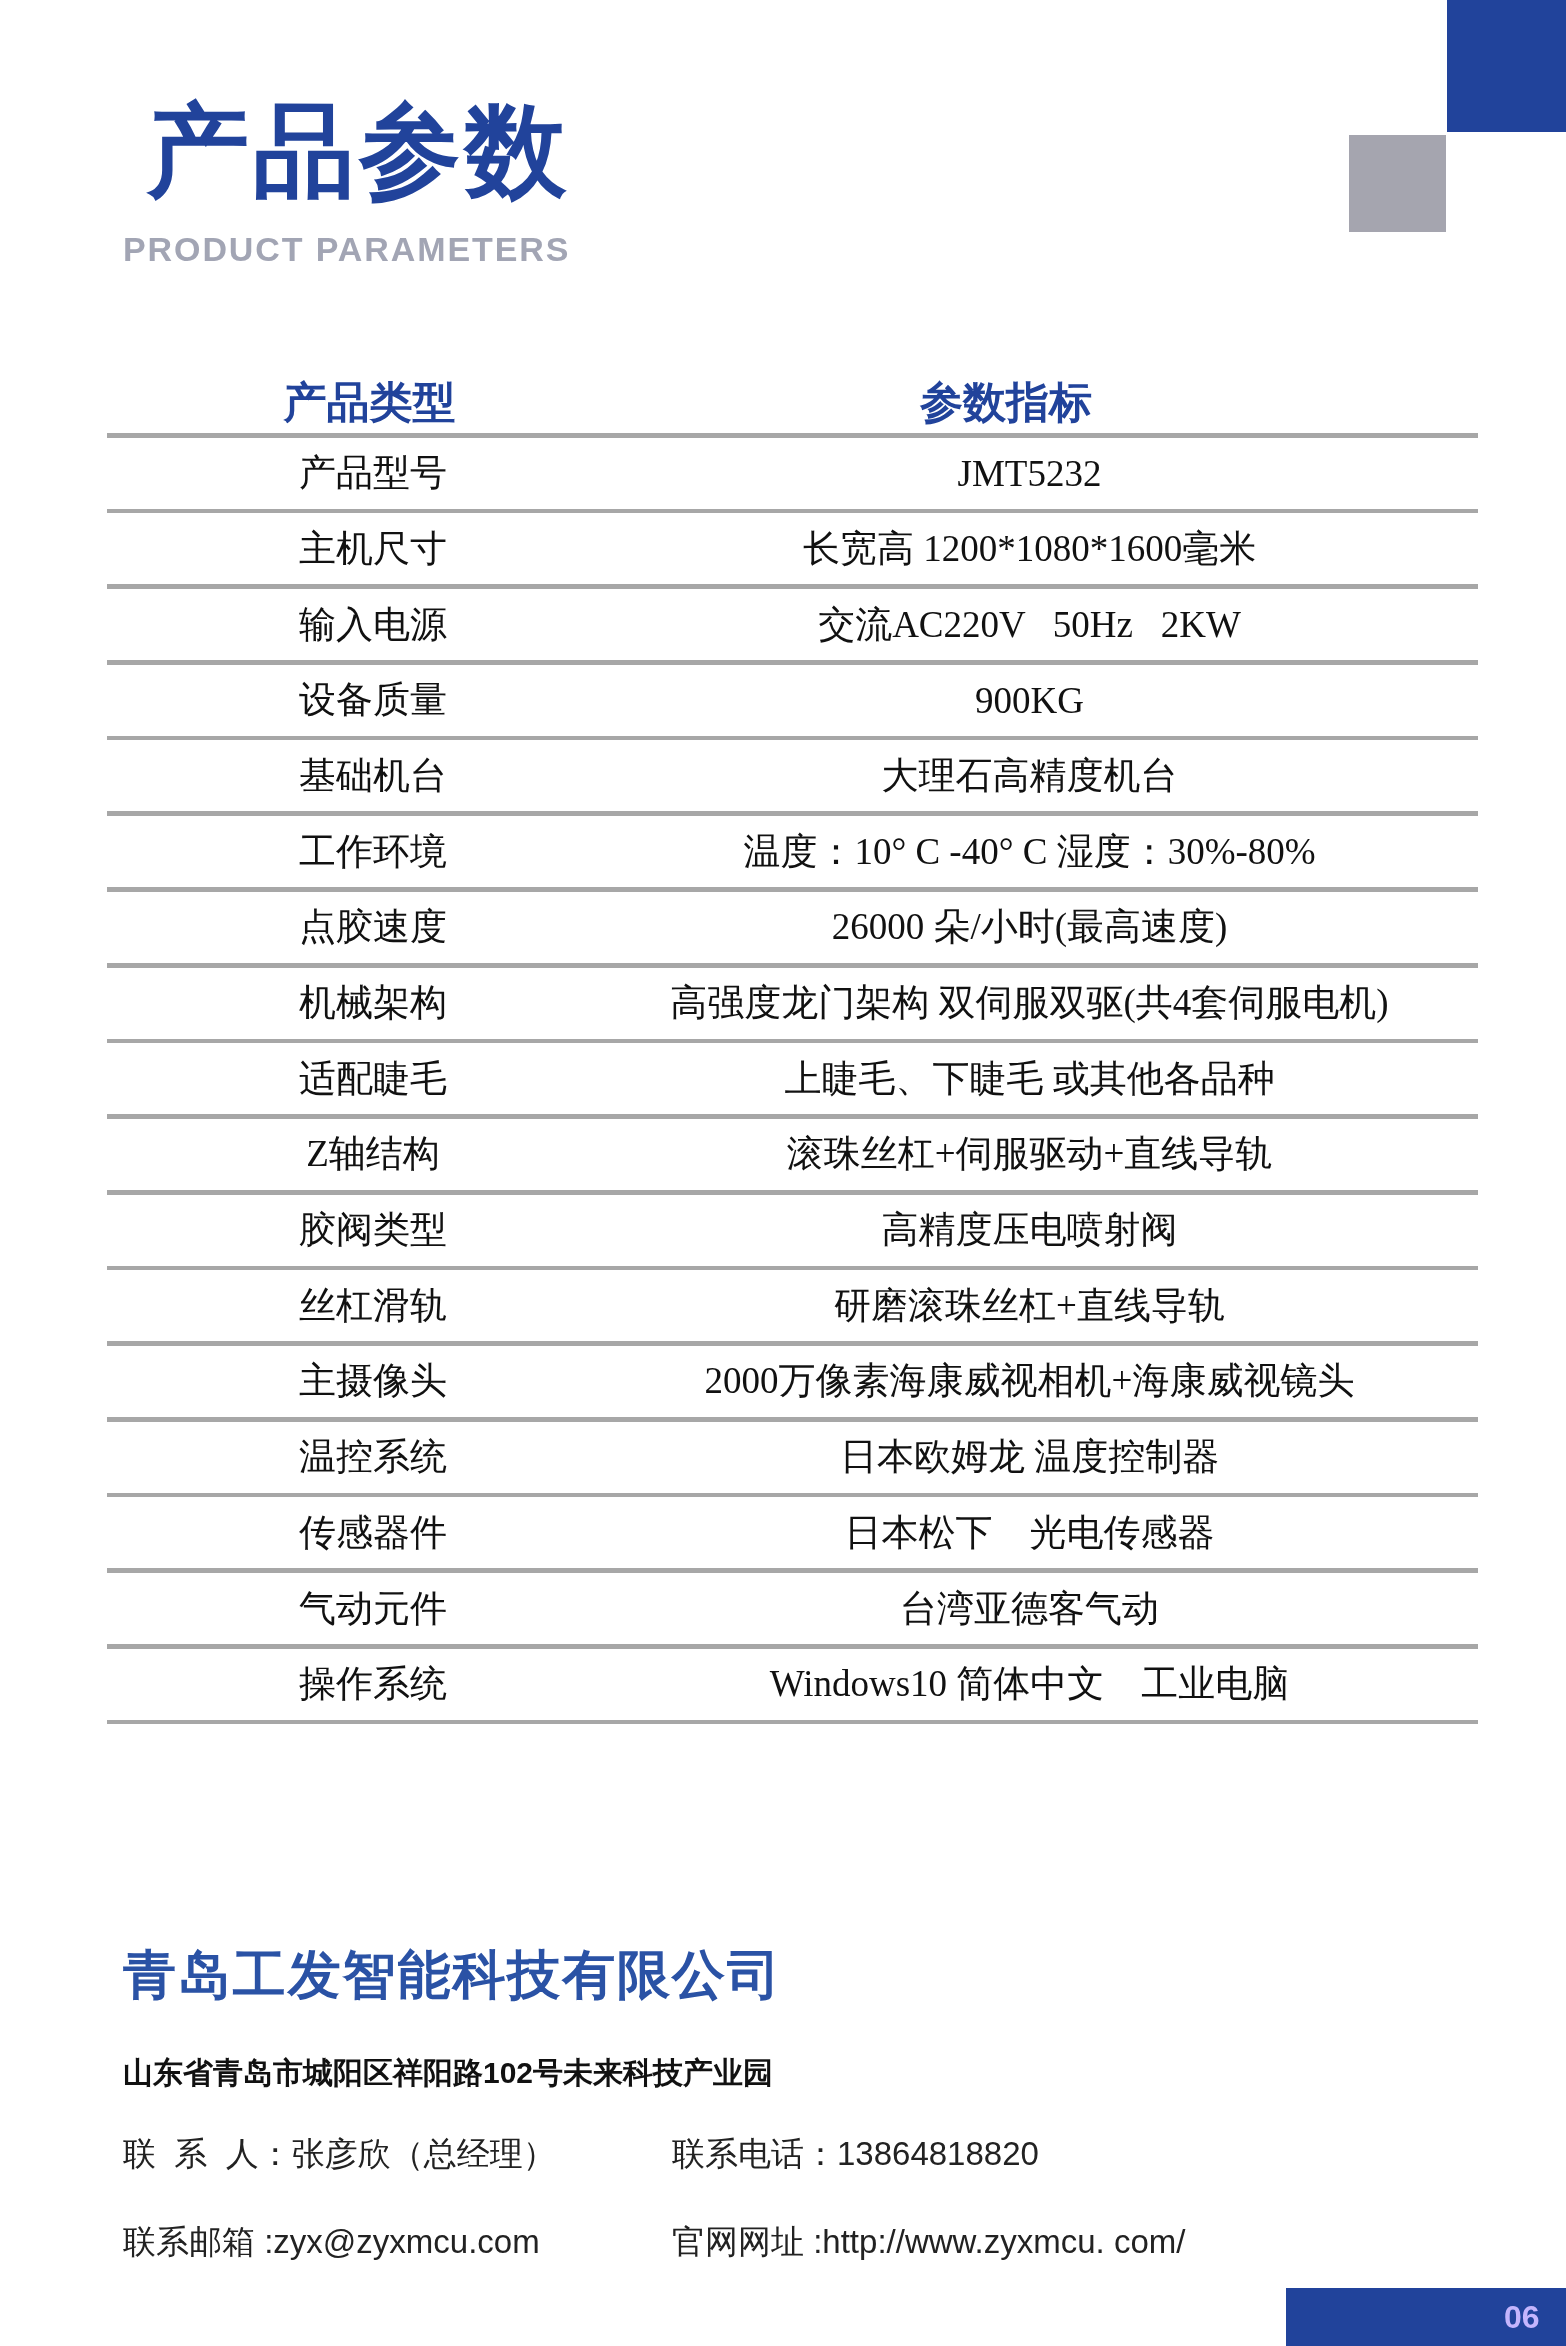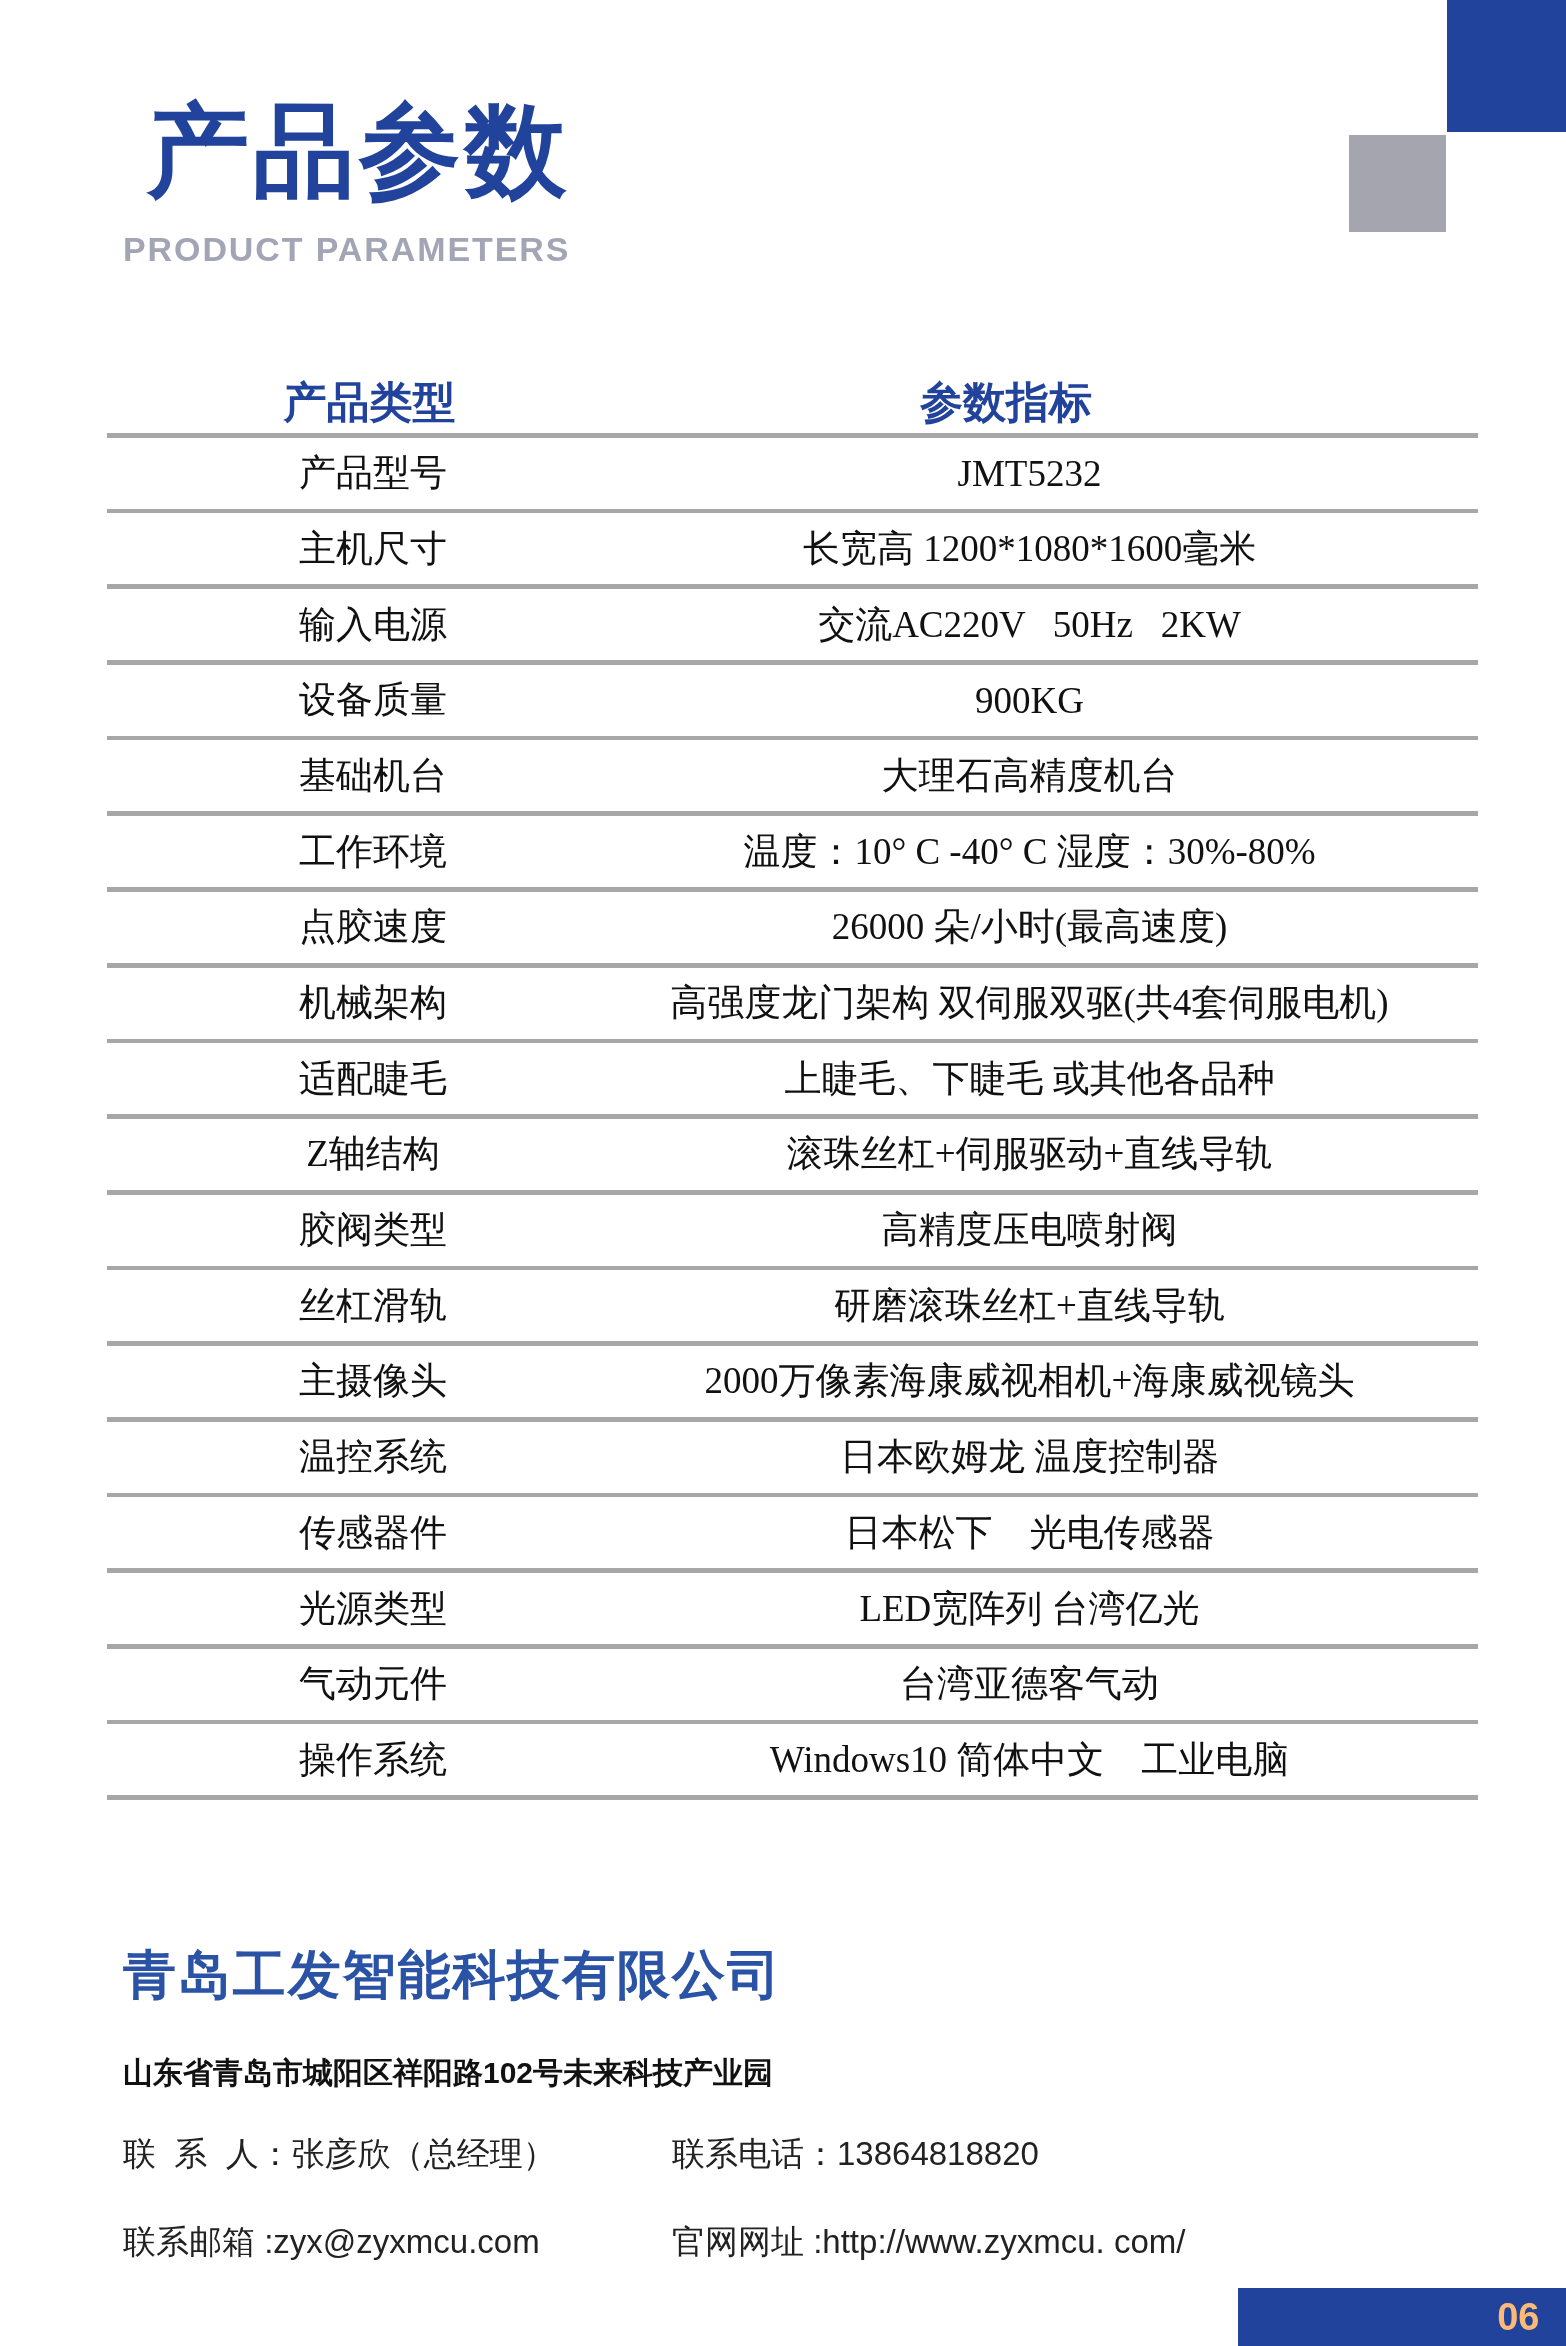--- a/index.html
+++ b/index.html
@@ -50,23 +50,23 @@
   .footer-block{position:absolute;left:123px;top:1948px;}
   .company-name{color:var(--company-blue);font-size:53px;font-weight:bold;letter-spacing:1.9px;line-height:1;}
   .company-address{color:#111;font-size:30px;font-weight:bold;margin-top:55px;line-height:1.1;}
   .contacts{
     display:grid;grid-template-columns:549px auto;
     row-gap:48px;margin-top:45px;
     font-size:33px;color:#222;line-height:1.2;white-space:pre-wrap;
   }
   
   .page-bar{
-    position:absolute;right:0;bottom:0;width:328px;height:59px;
-    background:var(--brand-blue);color:#fdba74;
-    font-size:38px;font-weight:bold;line-height:59px;
+    position:absolute;right:0;bottom:0;width:280px;height:59px;
+    background:var(--brand-blue);color:#c4b5fd;
+    font-size:32px;font-weight:bold;line-height:59px;
     text-align:right;padding-right:26.5px;
   }
 </style>
 </head>
 <body>
 
 <div class="page">
 
   <div class="decor-blue"></div>
   <div class="decor-gray"></div>
@@ -196,27 +196,20 @@
   </div>
 
   <div class="t-row">
     <div class="divider"></div>
     <div class="row-inner">
       <span class="label">传感器件</span>
       <span class="value">日本松下　光电传感器</span>
     </div>
   </div>
 
-  <div class="t-row">
-    <div class="divider"></div>
-    <div class="row-inner">
-      <span class="label">光源类型</span>
-      <span class="value">LED宽阵列 台湾亿光</span>
-    </div>
-  </div>
 
   <div class="t-row">
     <div class="divider"></div>
     <div class="row-inner">
       <span class="label">气动元件</span>
       <span class="value">台湾亚德客气动</span>
     </div>
   </div>
 
   <div class="t-row">

